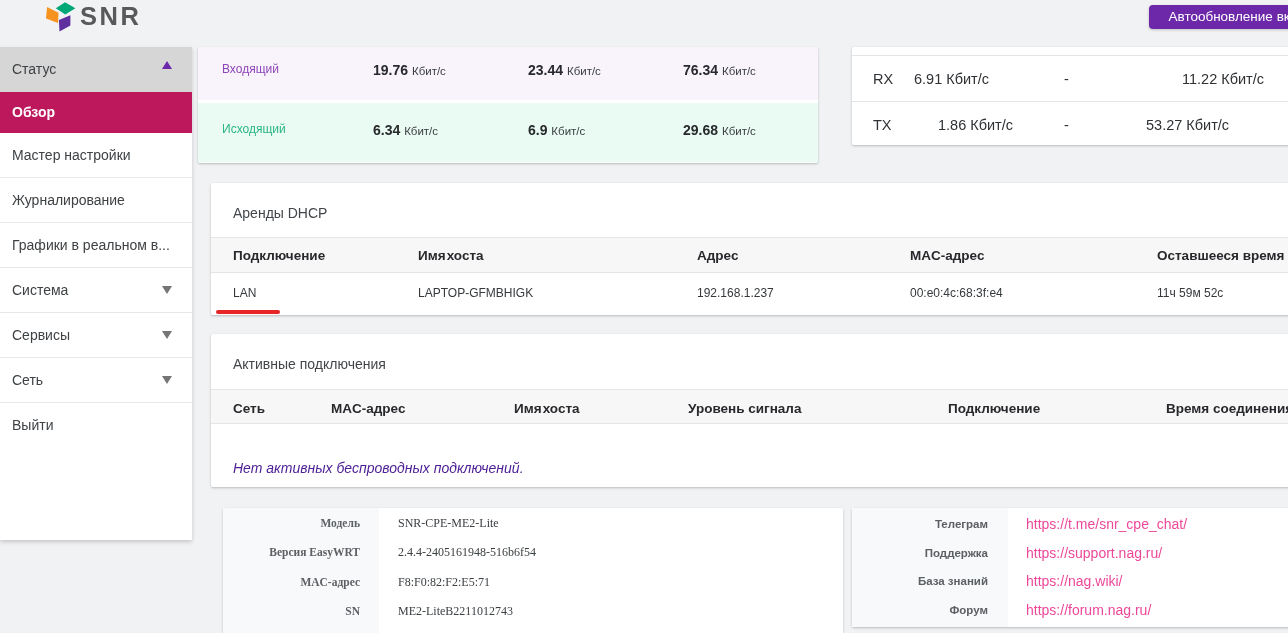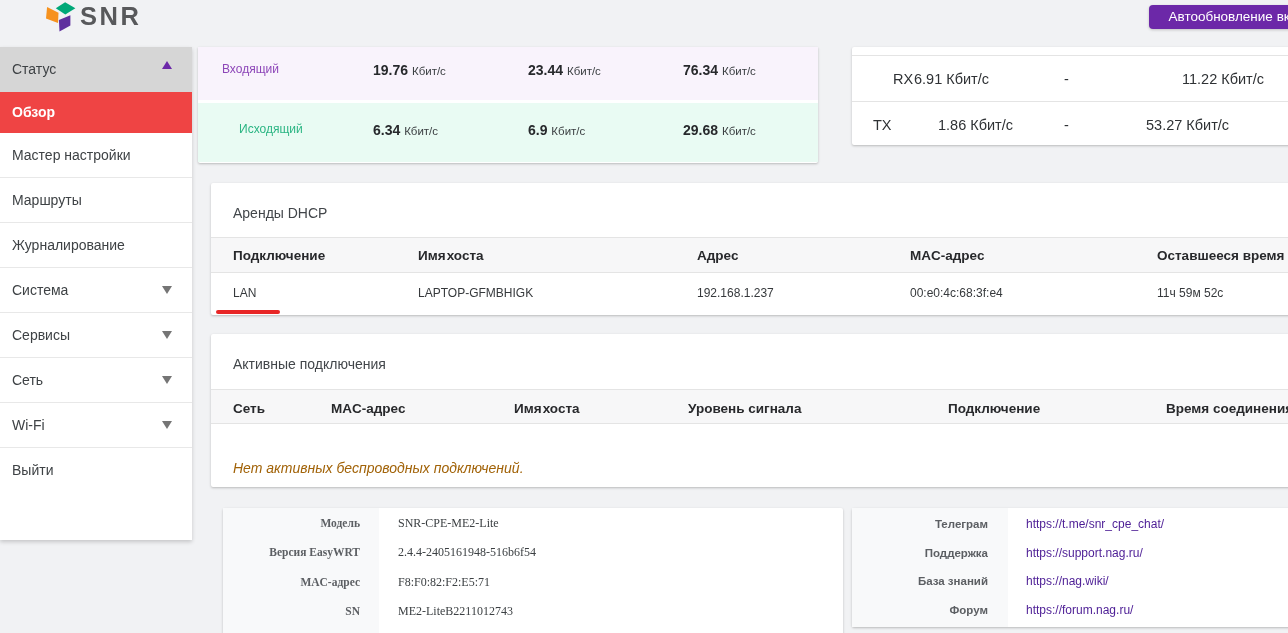--- a/index.html
+++ b/index.html
@@ -9,100 +9,99 @@
 .card { position:absolute; background:#fff; border-radius:2px; box-shadow:0 1px 3px rgba(0,0,0,0.14), 0 1px 2px rgba(0,0,0,0.10); }
 
 
 #logo { position:absolute; left:44.7px; top:0px; }
 #refreshbtn { position:absolute; left:1149px; top:5px; width:230px; height:23.5px; background:#6c28a8; border-radius:4px; color:#fff; font-size:13.5px; line-height:23.5px; padding-left:19.5px; box-shadow:0 1px 3px rgba(0,0,0,0.2); }
 
 
 #sidebar { position:absolute; left:0; top:47px; width:192px; height:493px; background:#fff; box-shadow:0 2px 4px rgba(0,0,0,0.18); font-size:14px; color:#3e4245; }
 #sidebar .it { position:relative; height:45px; line-height:44px; padding-left:12px; border-bottom:1px solid #e8e8e8; }
 #sidebar .hdr { height:45px; line-height:45px; background:#d6d6d6; border-bottom:none; }
-#sidebar .sel { height:41px; line-height:41px; background:#ef4444; color:#fff; font-weight:bold; border-bottom:none; }
+#sidebar .sel { height:41px; line-height:41px; background:#be185d; color:#fff; font-weight:bold; border-bottom:none; }
 #sidebar .last { border-bottom:none; }
 .tri-up { position:absolute; left:162px; top:14px; width:0; height:0; border-left:5.5px solid transparent; border-right:5.5px solid transparent; border-bottom:8px solid #6c28a8; }
 .tri-dn { position:absolute; left:162px; top:18px; width:0; height:0; border-left:5.5px solid transparent; border-right:5.5px solid transparent; border-top:8px solid #757575; }
 
 
 #traffic { left:198px; top:47px; width:620px; height:116px; border-radius:0 0 2px 2px; }
 #traffic .row { position:absolute; left:0px; width:620px; }
 #traffic .rowin { top:0px; height:53px; background:#f9f3fc; }
 #traffic .rowout { top:56px; height:59px; background:#e9fbf3; }
 .tlabel { position:absolute; left:24px; font-size:12px; line-height:15px; }
 .tin { color:#8d46b8; }
-.tout { color:#2bb583;margin-left:17px; }
+.tout { color:#2bb583; }
 .tval { position:absolute; font-size:14px; font-weight:bold; color:#27292c; line-height:17px; }
 .tunit { font-size:11.5px; font-weight:normal; color:#3c4043; }
 
 
 #rxtx { left:852px; top:47px; width:460px; height:98px; }
 #rxtx .line { position:absolute; left:0; right:0; height:1px; background:#e4e4e4; }
 .rcell { position:absolute; font-size:14.5px; color:#2f3235; line-height:17px; }
 
 
 #dhcp { left:211px; top:183px; width:1101px; height:132px; }
 #active { left:211px; top:334px; width:1101px; height:153px; }
 .ctitle { position:absolute; left:22px; font-size:14px; color:#42464a; }
 .thead { position:absolute; left:0; right:0; background:#f7f7f8; border-top:1px solid #e4e4e4; border-bottom:1px solid #e4e4e4; }
 .th { position:absolute; font-weight:bold; font-size:13.5px; color:#28292c; }
 .td { position:absolute; font-size:12px; color:#36393c; }
 #redline { position:absolute; left:216px; top:310px; width:64px; height:4px; border-radius:2px; background:#e82626; }
-.noconn { position:absolute; left:22px; font-style:italic; font-size:14px; color:#a16207; }
+.noconn { position:absolute; left:22px; font-style:italic; font-size:14px; color:#4c1d95; }
 
 
 #info1 { left:223px; top:508px; width:620px; height:135px;font-family:Liberation Serif, serif; }
 #info2 { left:852px; top:508px; width:460px; height:119px; }
 .lcol { position:absolute; left:0; top:0; bottom:0; width:156px; background:#f8f9fa; }
 .ilabel { position:absolute; font-size:11.5px; font-weight:bold; color:#5c5f63; text-align:right; line-height:15px; }
 .ival { position:absolute; font-size:12px; color:#3c4043; line-height:15px; }
-.ilink { position:absolute; font-size:12px; color:#4c1d95; line-height:15px; }
+.ilink { position:absolute; font-size:14px; color:#ec4899; line-height:15px; }
 </style>
 </head>
 <body>
 
 <svg id="logo" width="150" height="40" viewBox="0 0 150 40">
   <polygon points="2.1,7.0 13.5,12.7 13.0,23.1 1.0,18.4" fill="#f6921e"></polygon>
   <polygon points="10.8,8.3 20.1,2.3 30.4,8.2 20.3,14.6" fill="#00a878"></polygon>
   <polygon points="13.9,20.0 25.4,15.2 25.4,25.6 14.5,31.4" fill="#5f2f9e"></polygon>
   <text x="35" y="24.5" font-family="Liberation Sans, sans-serif" font-size="25.5" font-weight="bold" letter-spacing="2.6" fill="#58595b">SNR</text>
 </svg>
 <div id="refreshbtn">Автообновление вкл</div>
 
 <div id="sidebar">
   <div class="it hdr">Статус<span class="tri-up"></span></div>
   <div class="it sel">Обзор</div>
   <div class="it">Мастер настройки</div>
-  <div class="it">Маршруты</div>
   <div class="it">Журналирование</div>
+  <div class="it">Графики в реальном в...</div>
   <div class="it">Система<span class="tri-dn"></span></div>
   <div class="it">Сервисы<span class="tri-dn"></span></div>
   <div class="it">Сеть<span class="tri-dn"></span></div>
-  <div class="it">Wi-Fi<span class="tri-dn"></span></div>
   <div class="it last">Выйти</div>
 </div>
 
 <div class="card" id="traffic">
   <div class="row rowin"></div>
   <div class="row rowout"></div>
   <div class="tlabel tin" style="top:15px;">Входящий</div>
   <div class="tval" style="left:175px; top:14.5px;">19.76 <span class="tunit">Кбит/с</span></div>
   <div class="tval" style="left:330px; top:14.5px;">23.44 <span class="tunit">Кбит/с</span></div>
   <div class="tval" style="left:485px; top:14.5px;">76.34 <span class="tunit">Кбит/с</span></div>
   <div class="tlabel tout" style="top:75px;">Исходящий</div>
   <div class="tval" style="left:175px; top:74.5px;">6.34 <span class="tunit">Кбит/с</span></div>
   <div class="tval" style="left:330px; top:74.5px;">6.9 <span class="tunit">Кбит/с</span></div>
   <div class="tval" style="left:485px; top:74.5px;">29.68 <span class="tunit">Кбит/с</span></div>
 </div>
 
 <div class="card" id="rxtx">
   <div class="line" style="top:8px;"></div>
   <div class="line" style="top:54px;"></div>
-  <div class="rcell" style="left:21px; top:23.5px;margin-left:20px;">RX</div>
+  <div class="rcell" style="left:21px; top:23.5px;">RX</div>
   <div class="rcell" style="left:62px; top:23.5px;">6.91 Кбит/с</div>
   <div class="rcell" style="left:212px; top:23.5px;">-</div>
   <div class="rcell" style="left:294px; top:23.5px;margin-left:36px;">11.22 Кбит/с</div>
   <div class="rcell" style="left:21px; top:69.5px;">TX</div>
   <div class="rcell" style="left:62px; top:69.5px;margin-left:24px;">1.86 Кбит/с</div>
   <div class="rcell" style="left:212px; top:69.5px;">-</div>
   <div class="rcell" style="left:294px; top:69.5px;">53.27 Кбит/с</div>
 </div>
 
 <div class="card" id="dhcp">

